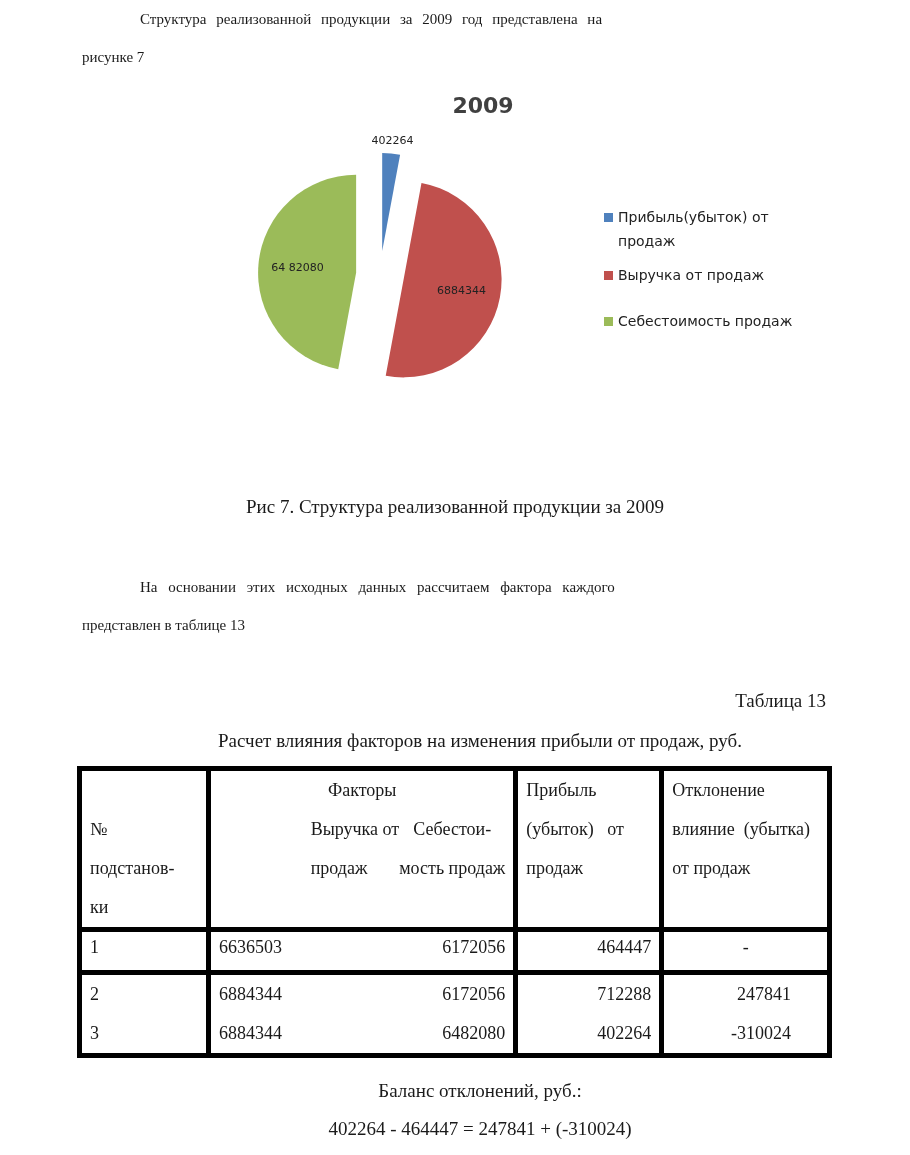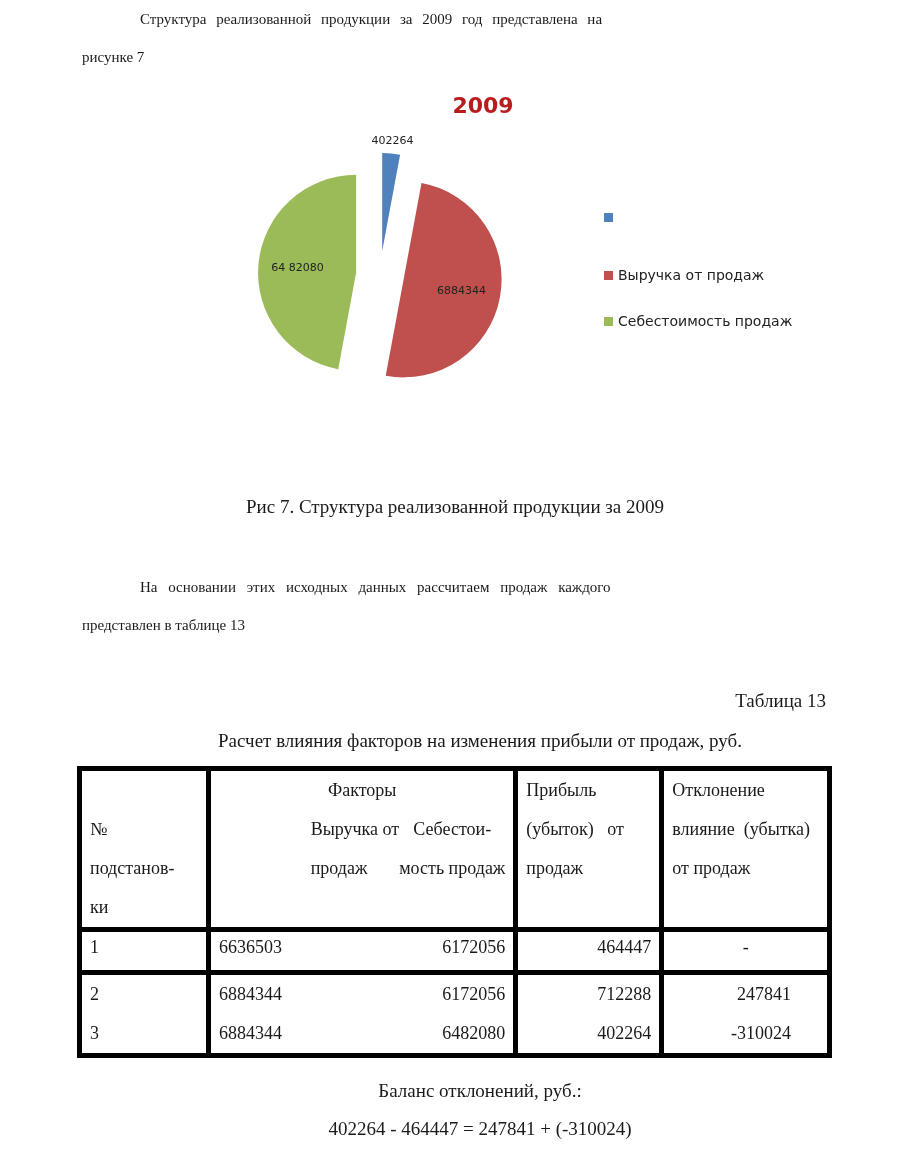--- a/index.html
+++ b/index.html
@@ -11,21 +11,21 @@
       position: absolute; left: 82px; width: 746px;
       font-size: 15px; line-height: 38px; text-align: justify;
       text-align-last: left;
     }
     .para .indent { display: inline-block; width: 58px; }
     #p1 { top: 0px; }
     #chart-wrap { position: absolute; left: 0; top: 85px; width: 910px; height: 400px; }
     #chart-svg { position: absolute; left: 0; top: 0; }
     .chart-title {
       position: absolute; left: 440px; top: 8px; width: 86px; text-align: center;
-      font-family: "DejaVu Sans", sans-serif; font-weight: bold; font-size: 22px; color: #b91c1c;
+      font-family: "DejaVu Sans", sans-serif; font-weight: bold; font-size: 22px; color: #404040;
     }
     .legend { position: absolute; left: 604px; top: 120px; width: 210px;
       font-family: "DejaVu Sans", sans-serif; font-size: 14px; line-height: 24px; color: #222; }
     .legend-item { position: absolute; left: 0; display: flex; align-items: flex-start; width: 210px; }
     .legend-swatch { width: 9px; height: 9px; margin-top: 8px; margin-right: 5px; flex: 0 0 9px; }
     .legend-label { width: 180px; }
     .caption {
       position: absolute; left: 0; width: 910px; top: 496px; text-align: center;
       font-size: 19px;
     }
@@ -59,36 +59,37 @@
       <text x="392.46514810847464" y="58.57245449084668" text-anchor="middle" font-family="&quot;DejaVu Sans&quot;, sans-serif" font-size="11" fill="#222">402264</text>
       <path d="M403.5967649203299,194.3809457077996 L421.4856265605117,98.02748894978583 A98,98 0 0 1 385.7079032801481,290.7344024658134 Z" fill="#c0504d"></path>
       <text x="461.40883897513817" y="209.1142626919087" text-anchor="middle" font-family="&quot;DejaVu Sans&quot;, sans-serif" font-size="11" fill="#222">6884344</text>
       <path d="M356.1010213807376,187.80026798085743 L338.2121597405558,284.15372473887123 A98,98 0 0 1 356.1010213807376,89.80026798085743 Z" fill="#9bbb59"></path>
       <text x="297.54852376354484" y="186.4109245339581" text-anchor="middle" font-family="&quot;DejaVu Sans&quot;, sans-serif" font-size="11" fill="#222">64 82080</text>
     </svg>
   <div class="chart-title">2009</div>
   <div class="legend" id="legend">
       <div class="legend-item" style="top: 0px;">
         <span class="legend-swatch" style="background: rgb(79, 129, 189);"></span>
+        <span class="legend-label">Прибыль(убыток) от продаж</span>
       </div>
       <div class="legend-item" style="top: 50px; margin-top: 8px;">
         <span class="legend-swatch" style="background: rgb(192, 80, 77);"></span>
         <span class="legend-label">Выручка от продаж</span>
       </div>
       <div class="legend-item" style="top: 104px;">
         <span class="legend-swatch" style="background: rgb(155, 187, 89);"></span>
         <span class="legend-label">Себестоимость продаж</span>
       </div>
     </div>
 </div>
 
 <div class="caption">Рис 7.  Структура реализованной продукции за 2009</div>
 
 <div class="para" id="p2">
-  <div><span class="indent"></span><span style="word-spacing:7px">На основании этих исходных данных рассчитаем продаж каждого</span></div>
+  <div><span class="indent"></span><span style="word-spacing:7px">На основании этих исходных данных рассчитаем фактора каждого</span></div>
   <div>представлен в таблице 13</div>
 </div>
 
 <div class="table-num">Таблица 13</div>
 <div class="table-title">Расчет влияния факторов на изменения прибыли от продаж, руб.</div>
 
 <table class="factors">
   <tbody>
       <tr>
     <td style="width:108px">

